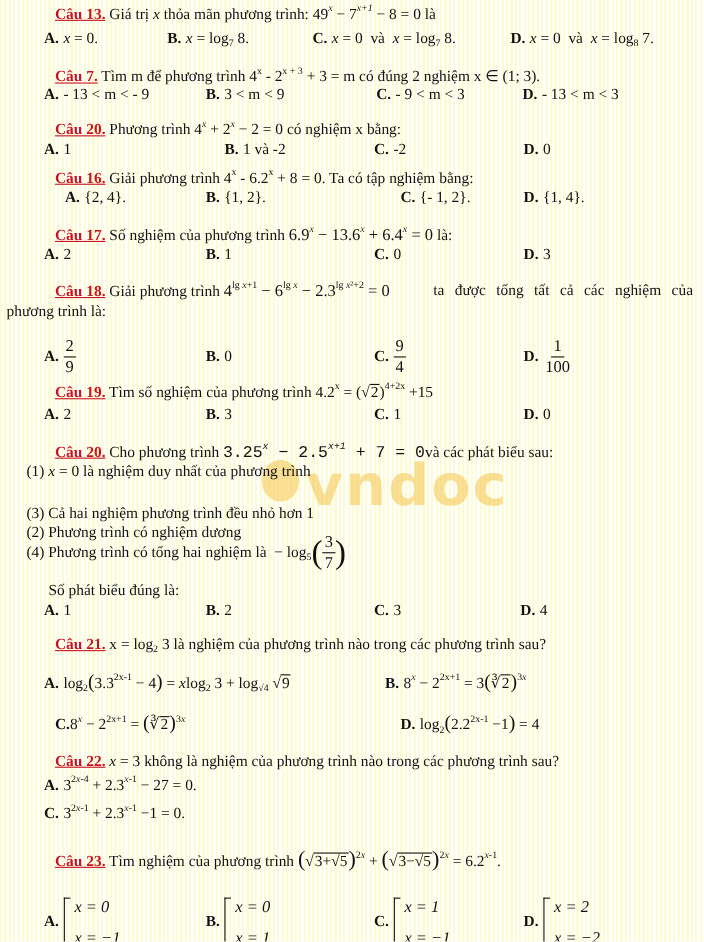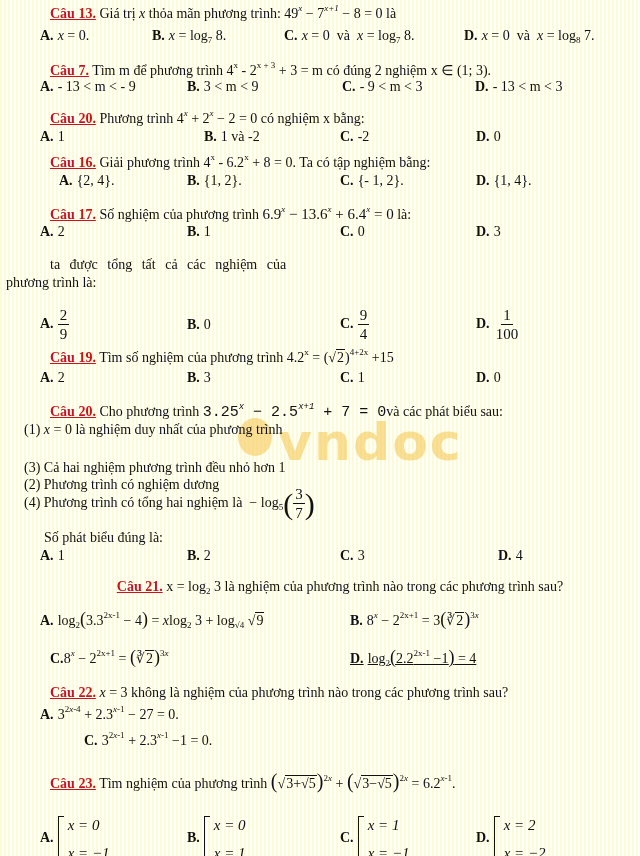--- a/index.html
+++ b/index.html
@@ -92,21 +92,21 @@
 <div class="q" style="top:154px;">
   <div class="qh">
     <span class="qlabel">Câu 16.</span>
     <span>Giải phương trình</span>
     <span class="m">4<sup>x</sup> - 6.2<sup>x</sup> + 8 = 0.</span>
     <span>Ta có tập nghiệm bằng:</span>
   </div>
   <div class="row" style="top:18px;">
     <span class="opt" style="left:34px;margin-left:19px;"><span class="ol">A.</span><span>{2, 4}.</span></span>
     <span class="opt" style="left:181px;"><span class="ol">B.</span><span>{1, 2}.</span></span>
-    <span class="opt" style="left:334px;"><span class="ol">C.</span><span>{- 1, 2}.</span></span>
+    <span class="opt" style="left:334px;padding-left:24px;"><span class="ol">C.</span><span>{- 1, 2}.</span></span>
     <span class="opt" style="left:470px;"><span class="ol">D.</span><span>{1, 4}.</span></span>
   </div>
 </div>
 
 <div class="q" style="top:205px;">
   <div class="qh">
     <span class="qlabel">Câu 17.</span>
     <span>Số nghiệm của phương trình</span>
     <span class="m" style="font-size:15px;">6.9<sup class="mi">x</sup> − 13.6<sup class="mi">x</sup> + 6.4<sup class="mi">x</sup> = 0</span>
     <span>là:</span>
@@ -114,20 +114,25 @@
   <div class="row" style="top:18px;">
     <span class="opt" style="left:34px;"><span class="ol">A.</span><span>2</span></span>
     <span class="opt" style="left:181px;"><span class="ol">B.</span><span>1</span></span>
     <span class="opt" style="left:334px;"><span class="ol">C.</span><span>0</span></span>
     <span class="opt" style="left:470px;"><span class="ol">D.</span><span>3</span></span>
   </div>
 </div>
 
 <div class="q" style="top:256px;">
   <div class="qh" style="display:flex; justify-content:space-between;">
+    <span>
+      <span class="qlabel">Câu 18.</span>
+      <span>Giải phương trình</span>
+      <span class="m" style="font-size:15px;">4<sup>lg <i>x</i>+1</sup> − 6<sup>lg <i>x</i></sup> − 2.3<sup>lg <i>x</i>²+2</sup> = 0</span>
+    </span>
     <span style="word-spacing:6px;">ta được tổng tất cả các nghiệm của</span>
   </div>
   <div>phương trình là:</div>
   <div class="row" style="top:50px; height:40px;">
     <span class="opt" style="left:34px;"><span class="ol">A.</span><span class="frac">
           <span class="num">2</span>
           <span class="den">9</span>
         </span></span>
     <span class="opt" style="left:181px; top:10px;"><span class="ol">B.</span><span>0</span></span>
     <span class="opt" style="left:334px;"><span class="ol">C.</span><span class="frac">
@@ -166,51 +171,51 @@
   <div class="stmt" style="top:56px; left:18px;">(3) Cả hai nghiệm phương trình đều nhỏ hơn 1</div>
   <div class="stmt" style="top:80px; left:18px; height:40px; line-height:40px;">(4) Phương trình có tổng hai nghiệm là &nbsp;− log<sub>5</sub><span class="bigp">(</span><span class="frac">
         <span class="num">3</span>
         <span class="den">7</span>
       </span><span class="bigp">)</span></div>
   <div class="stmt" style="top:126px; left:38px;">Số phát biểu đúng là:</div>
   <div class="row" style="top:144px;">
     <span class="opt" style="left:34px;"><span class="ol">A.</span><span>1</span></span>
     <span class="opt" style="left:181px;"><span class="ol">B.</span><span>2</span></span>
     <span class="opt" style="left:334px;"><span class="ol">C.</span><span>3</span></span>
-    <span class="opt" style="left:492px;"><span class="ol">D.</span><span>4</span></span>
-  </div>
-</div>
-
-<div class="q" style="top:578px; height:100px;text-align:center;">
+    <span class="opt" style="left:467px;"><span class="ol">D.</span><span>4</span></span>
+  </div>
+</div>
+
+<div class="q" style="top:578px; height:100px;">
   <div class="qh">
     <span class="qlabel">Câu 21.</span>
     <span class="m">x = log<sub>2</sub> 3</span>
     <span>là nghiệm của phương trình nào trong các phương trình sau?</span>
   </div>
   <div class="row" style="top:32px;">
     <span class="opt" style="left:34px;"><span class="ol">A.</span>log<sub>2</sub><span style="font-size:18px;">(</span>3.3<sup>2x-1</sup> − 4<span style="font-size:18px;">)</span> = <i>x</i>log<sub>2</sub> 3 + log<sub>√4</sub> √<span class="sqrt">9</span></span>
     <span class="opt" style="left:344px;"><span class="ol">B.</span>8<sup><i>x</i></sup> − 2<sup>2x+1</sup> = 3<span style="font-size:18px;">(</span>∛<span class="sqrt">2</span><span style="font-size:18px;">)</span><sup>3<i>x</i></sup></span>
   </div>
   <div class="row" style="top:70px;">
     <span class="opt" style="left:34px;margin-left:10px;"><span class="ol" style="margin-right:0;">C.</span>8<sup><i>x</i></sup> − 2<sup>2x+1</sup> = <span style="font-size:18px;">(</span>∛<span class="sqrt">2</span><span style="font-size:18px;">)</span><sup>3<i>x</i></sup></span>
-    <span class="opt" style="left:344px;text-decoration:underline;"><span class="ol">D.</span>log<sub>2</sub><span style="font-size:18px;">(</span>2.2<sup>2x-1</sup> −1<span style="font-size:18px;">)</span> = 4</span>
+    <span class="opt" style="left:358px;"><span class="ol">D.</span>log<sub>2</sub><span style="font-size:18px;">(</span>2.2<sup>2x-1</sup> −1<span style="font-size:18px;">)</span> = 4</span>
   </div>
 </div>
 
 <div class="q" style="top:684px;">
   <div class="qh">
     <span class="qlabel">Câu 22.</span>
     <span class="m"><i>x</i> = 3</span>
     <span>không là nghiệm của phương trình nào trong các phương trình sau?</span>
   </div>
   <div class="row" style="top:22px;">
     <span class="opt" style="left:34px;"><span class="ol">A.</span>3<sup>2<i>x</i>-4</sup> + 2.3<sup><i>x</i>-1</sup> − 27 = 0.</span>
   </div>
   <div class="row" style="top:48px;">
-    <span class="opt" style="left:34px;padding-left:44px;"><span class="ol">C.</span>3<sup>2<i>x</i>-1</sup> + 2.3<sup><i>x</i>-1</sup> −1 = 0.</span>
+    <span class="opt" style="left:34px;"><span class="ol">C.</span>3<sup>2<i>x</i>-1</sup> + 2.3<sup><i>x</i>-1</sup> −1 = 0.</span>
   </div>
 </div>
 
 <div class="q" style="top:772px;">
   <div class="qh">
     <span class="qlabel">Câu 23.</span>
     <span>Tìm nghiệm của phương trình</span>
     <span class="m"><span style="font-size:20px;">(</span>√<span class="sqrt">3+√5</span><span style="font-size:20px;">)</span><sup>2<i>x</i></sup> + <span style="font-size:20px;">(</span>√<span class="sqrt">3−√5</span><span style="font-size:20px;">)</span><sup>2<i>x</i></sup> = 6.2<sup><i>x</i>-1</sup>.</span>
   </div>
   <div class="row" style="top:32px; height:50px;">

